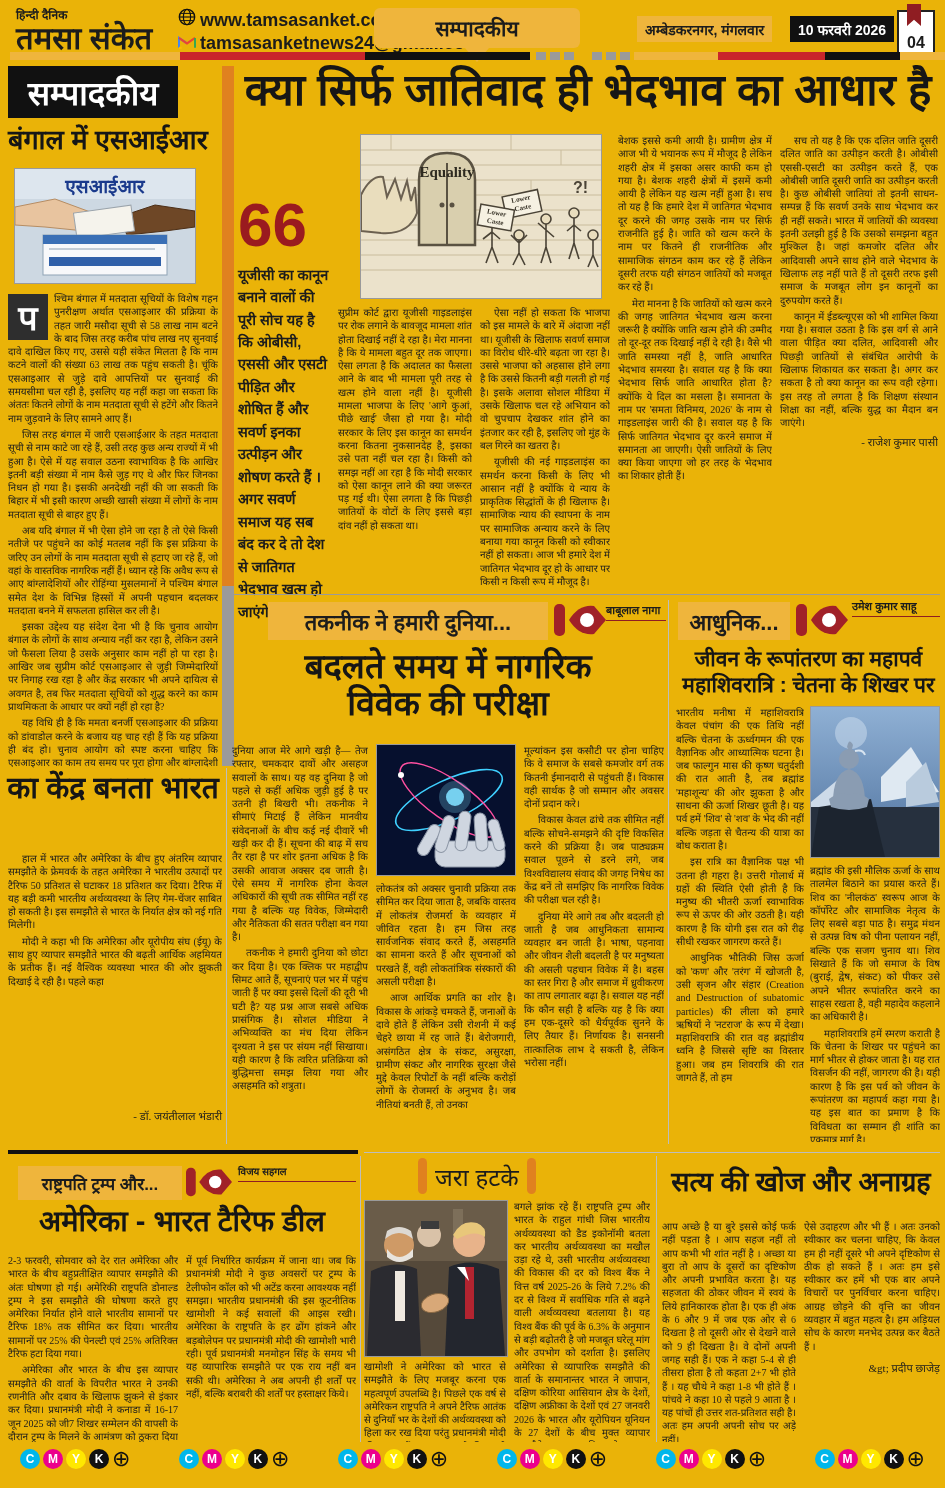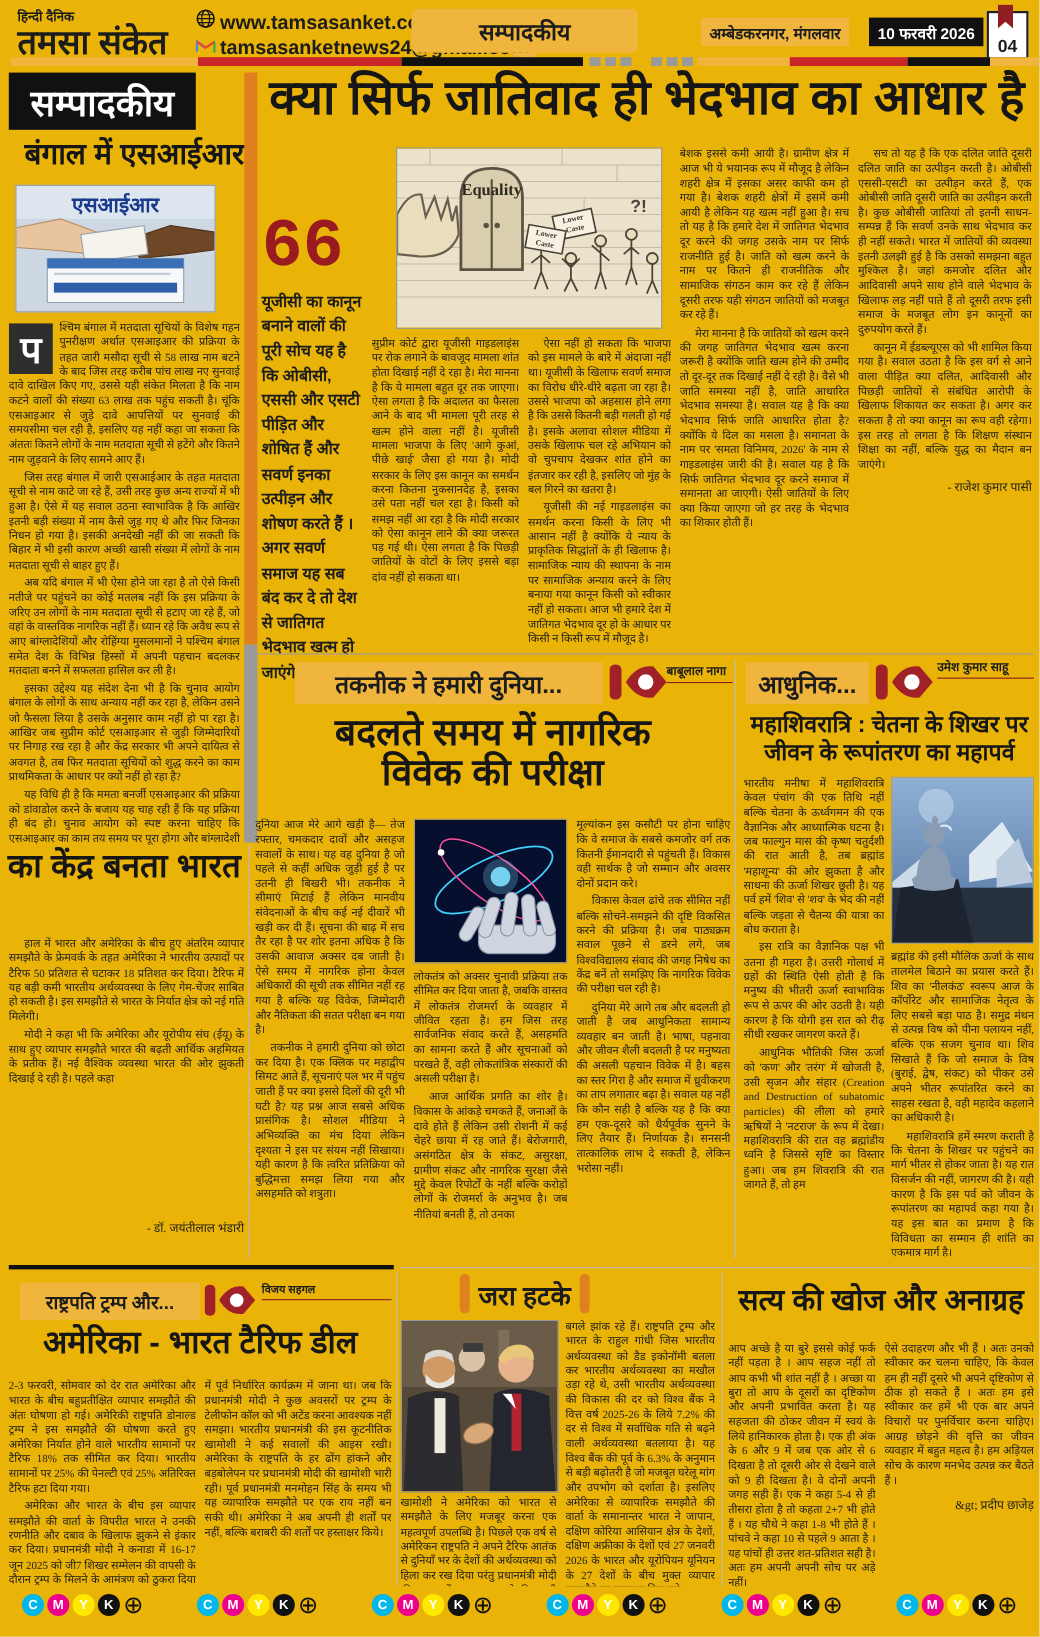--- a/index.html
+++ b/index.html
@@ -22,39 +22,39 @@
   .page-icon{width:34px;height:40px;background:#fff;border:2px solid #222;position:relative;}
   .page-icon .ribbon{position:absolute;left:8px;top:-8px;width:14px;height:22px;background:#8f1d22;
                      clip-path:polygon(0 0,100% 0,100% 100%,50% 72%,0 100%);}
   .page-icon .num{position:absolute;bottom:0;width:100%;text-align:center;
                   font-family:"Liberation Sans",sans-serif;font-weight:bold;font-size:16px;}
   .strip{position:absolute;top:52px;height:8px;}
   .sq{position:absolute;top:52px;width:10px;height:8px;background:#9a9a9a;}
   
   .black-box{background:#111;color:#fff;display:flex;align-items:center;justify-content:center;
              font-family:"Liberation Sans",sans-serif;font-weight:bold;font-size:33px;}
-  .headline{font-family:"Liberation Sans",sans-serif;font-weight:bold;color:#161616;line-height:1.08;text-align:right;}
+  .headline{font-family:"Liberation Sans",sans-serif;font-weight:bold;color:#161616;line-height:1.08;}
   .center{text-align:center;}
   .body-text p{margin:0 0 3px;text-indent:14px;text-align:justify;font-size:10px;line-height:1.33;}
   .body-text{overflow:hidden;}
   .author{font-weight:normal;text-align:right;font-size:11px;margin-top:4px;}
   .kicker{background:#efb53c;display:flex;align-items:center;justify-content:center;
           font-family:"Liberation Sans",sans-serif;font-weight:bold;}
   .byline{font-family:"Liberation Sans",sans-serif;font-weight:bold;font-size:11px;
           border-bottom:1.5px solid #8f1d22;padding-bottom:3px;}
-  .pullquote-mark{font-family:Liberation Mono, monospace;font-weight:bold;font-size:62px;color:#9a1b1f;line-height:.8;}
+  .pullquote-mark{font-family:Liberation Sans, sans-serif;font-weight:bold;font-size:62px;color:#9a1b1f;line-height:.8;}
   .pullquote-text{font-family:"Liberation Sans",sans-serif;font-weight:bold;font-size:14.5px;line-height:1.55;}
   .vline{position:absolute;width:1px;background:#bdbdbd;}
   .hline{position:absolute;height:1px;background:#bdbdbd;}
   .drop-cap{float:left;width:40px;height:46px;background:#2e2e2e;color:#fff;display:flex;align-items:center;
             justify-content:center;font-family:"Liberation Sans",sans-serif;font-weight:bold;font-size:34px;
             margin:2px 6px 2px 0;}
   .img-box{overflow:hidden;border:1px solid #9a9a9a;}
   .zara-label{display:flex;align-items:center;gap:8px;font-family:"Liberation Sans",sans-serif;
-              font-weight:bold;font-size:24px;}
+              font-weight:normal;font-size:24px;}
   .bracket{width:9px;height:36px;background:#e0811f;border-radius:6px;}
   
   .cmyk-row{display:flex;justify-content:space-between;align-items:center;}
   .cmyk-group{display:flex;gap:3px;align-items:center;}
   .dot{width:20px;height:20px;border-radius:50%;color:#fff;display:flex;align-items:center;justify-content:center;
        font-family:"Liberation Sans",sans-serif;font-weight:bold;font-size:12px;}
   .reg{font-size:22px;line-height:1;color:#111;}
 </style>
 </head>
 <body>
@@ -306,22 +306,22 @@
   <div class="abs" style="left:796px;top:600px;">
     <svg width="52" height="40" viewBox="0 0 52 40">
         <rect x="0" y="4" width="11" height="32" rx="5" fill="#a02128"></rect>
         <path d="M15 20 Q25 4 40 6 L52 20 L40 34 Q25 36 15 20 Z" fill="#a02128"></path>
         <circle cx="33" cy="20" r="7" fill="#fff"></circle>
       </svg>
   </div>
   <div class="abs byline" style="left:852px;top:598px;width:88px;">उमेश कुमार साहू</div>
 
   <div class="abs headline center" style="left:676px;top:646px;width:265px;font-size:21px;line-height:1.25;">
+    <div>जीवन के रूपांतरण का महापर्व</div>
     <div>महाशिवरात्रि : चेतना के शिखर पर</div>
-    <div>जीवन के रूपांतरण का महापर्व</div>
   </div>
 
   <div class="abs body-text" style="left:676px;top:706px;width:128px;height:436px;">
     <p style="text-indent:0;">भारतीय मनीषा में महाशिवरात्रि केवल पंचांग की एक तिथि नहीं बल्कि चेतना के ऊर्ध्वगमन की एक वैज्ञानिक और आध्यात्मिक घटना है। जब फाल्गुन मास की कृष्ण चतुर्दशी की रात आती है, तब ब्रह्मांड 'महाशून्य' की ओर झुकता है और साधना की ऊर्जा शिखर छूती है। यह पर्व हमें 'शिव' से 'शव' के भेद की नहीं बल्कि जड़ता से चैतन्य की यात्रा का बोध कराता है।</p>
     <p>इस रात्रि का वैज्ञानिक पक्ष भी उतना ही गहरा है। उत्तरी गोलार्ध में ग्रहों की स्थिति ऐसी होती है कि मनुष्य की भीतरी ऊर्जा स्वाभाविक रूप से ऊपर की ओर उठती है। यही कारण है कि योगी इस रात को रीढ़ सीधी रखकर जागरण करते हैं।</p>
     <p>आधुनिक भौतिकी जिस ऊर्जा को 'कण' और 'तरंग' में खोजती है, उसी सृजन और संहार (Creation and Destruction of subatomic particles) की लीला को हमारे ऋषियों ने 'नटराज' के रूप में देखा। महाशिवरात्रि की रात वह ब्रह्मांडीय ध्वनि है जिससे सृष्टि का विस्तार हुआ। जब हम शिवरात्रि की रात जागते हैं, तो हम</p>
   </div>
   <div class="abs" style="left:810px;top:706px;width:130px;height:436px;overflow:hidden;">
     <div class="img-box" style="width:128px;height:150px;">
       <svg width="128" height="150" viewBox="0 0 128 150">

